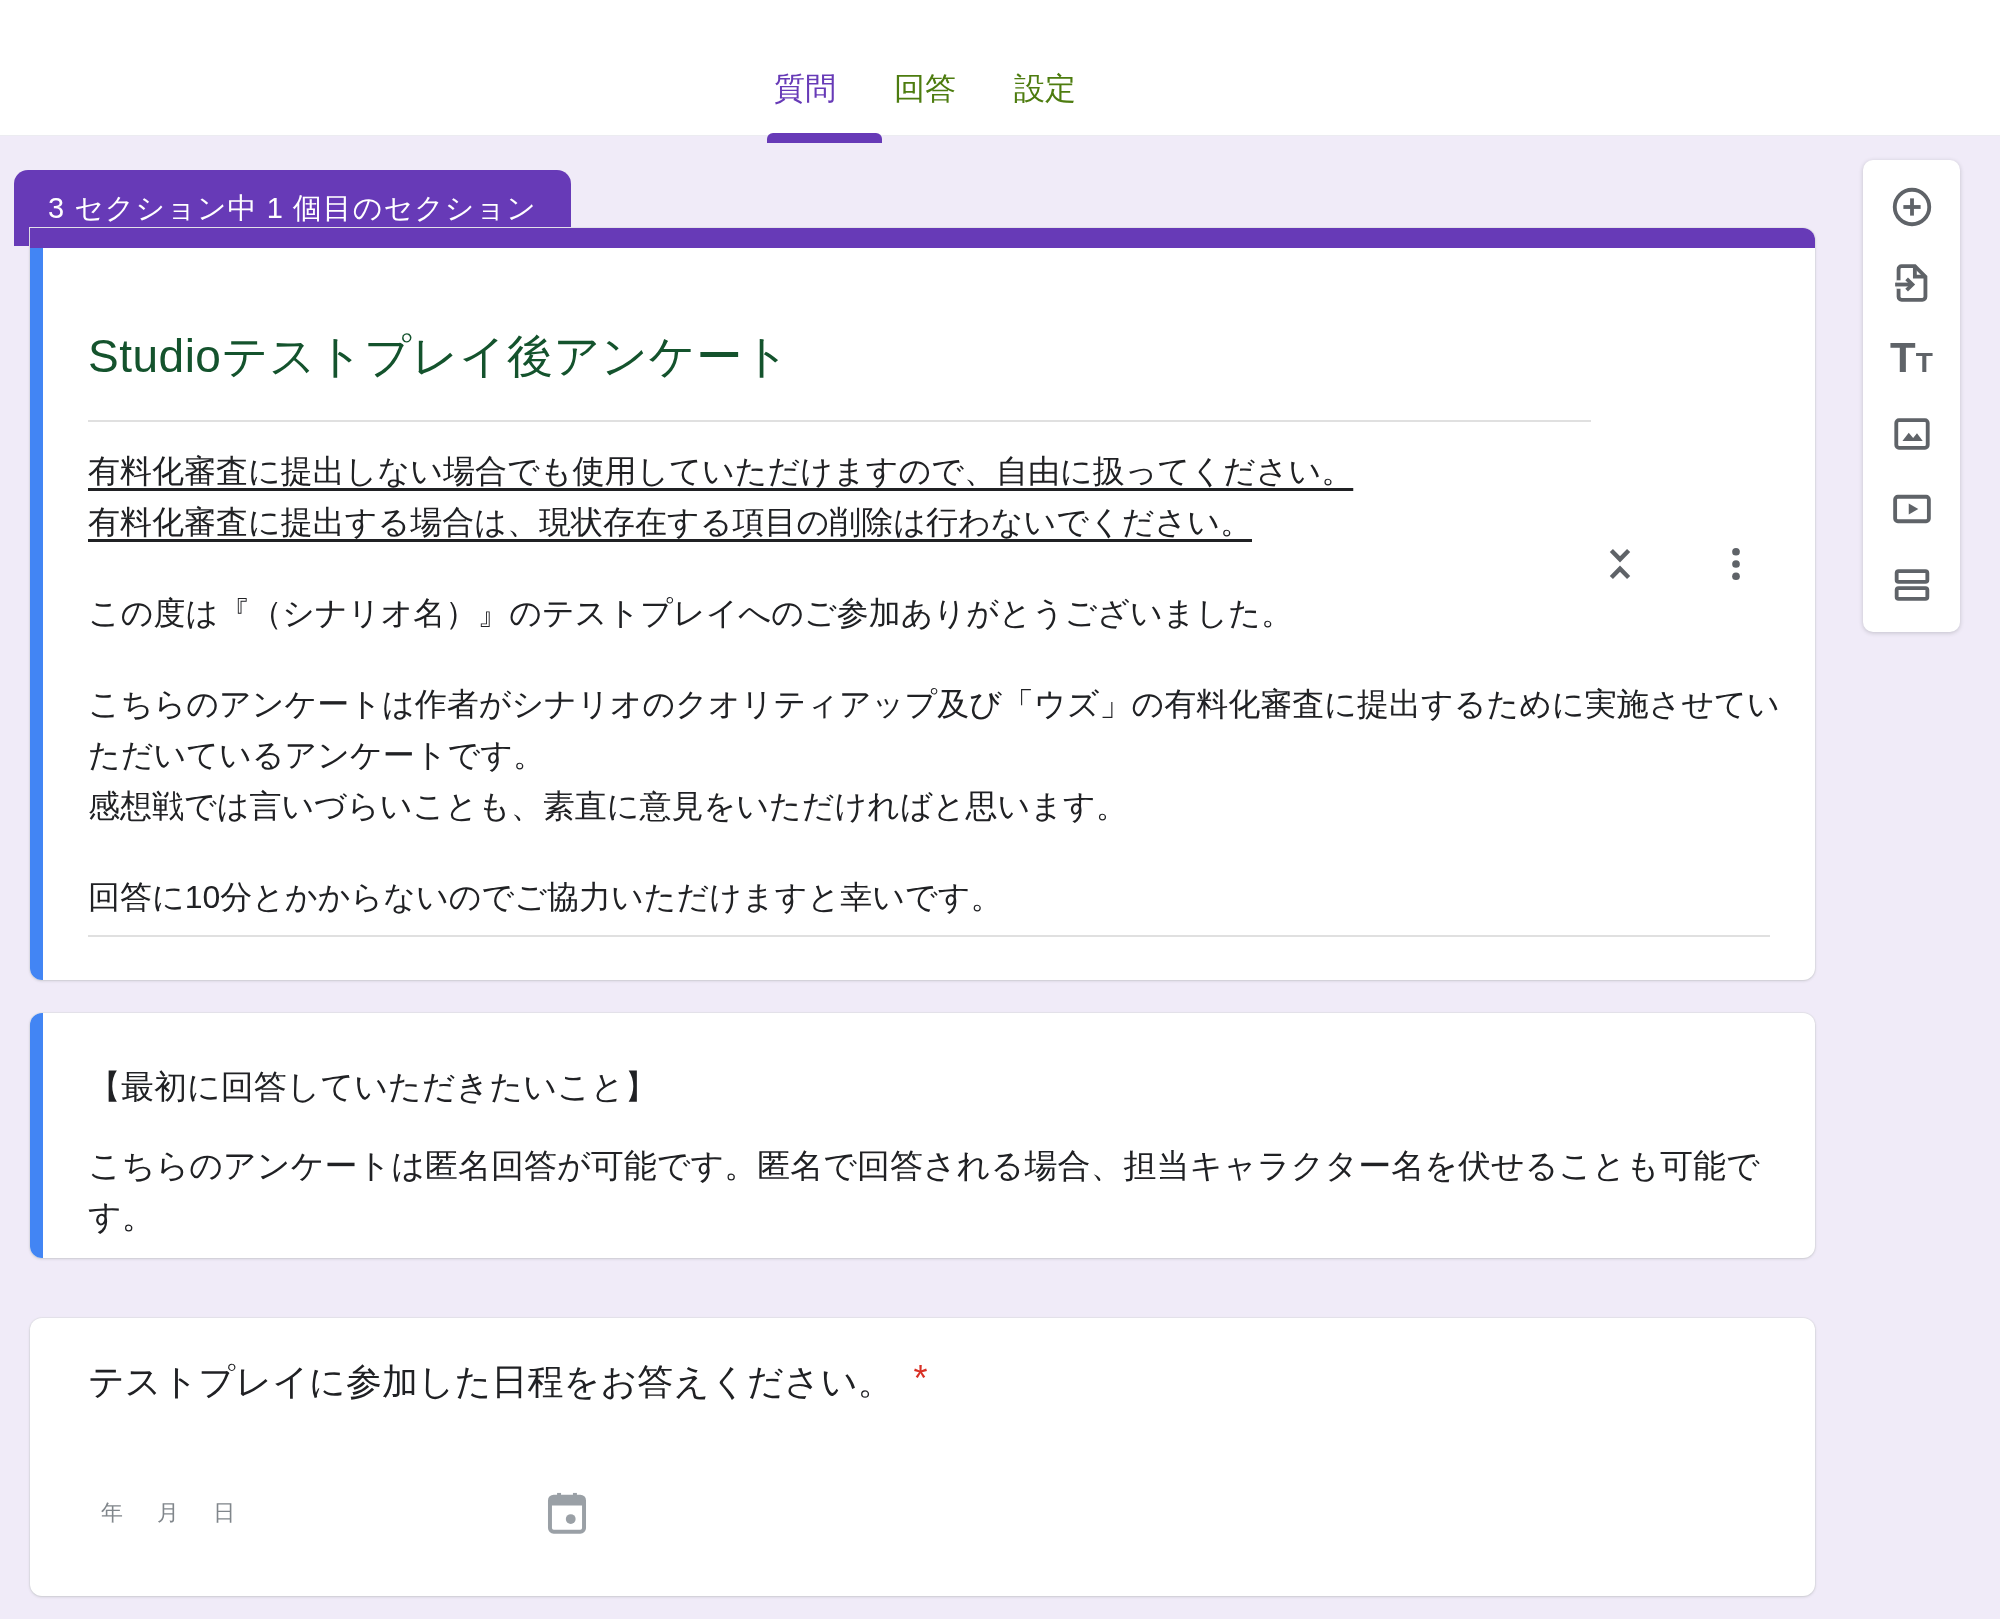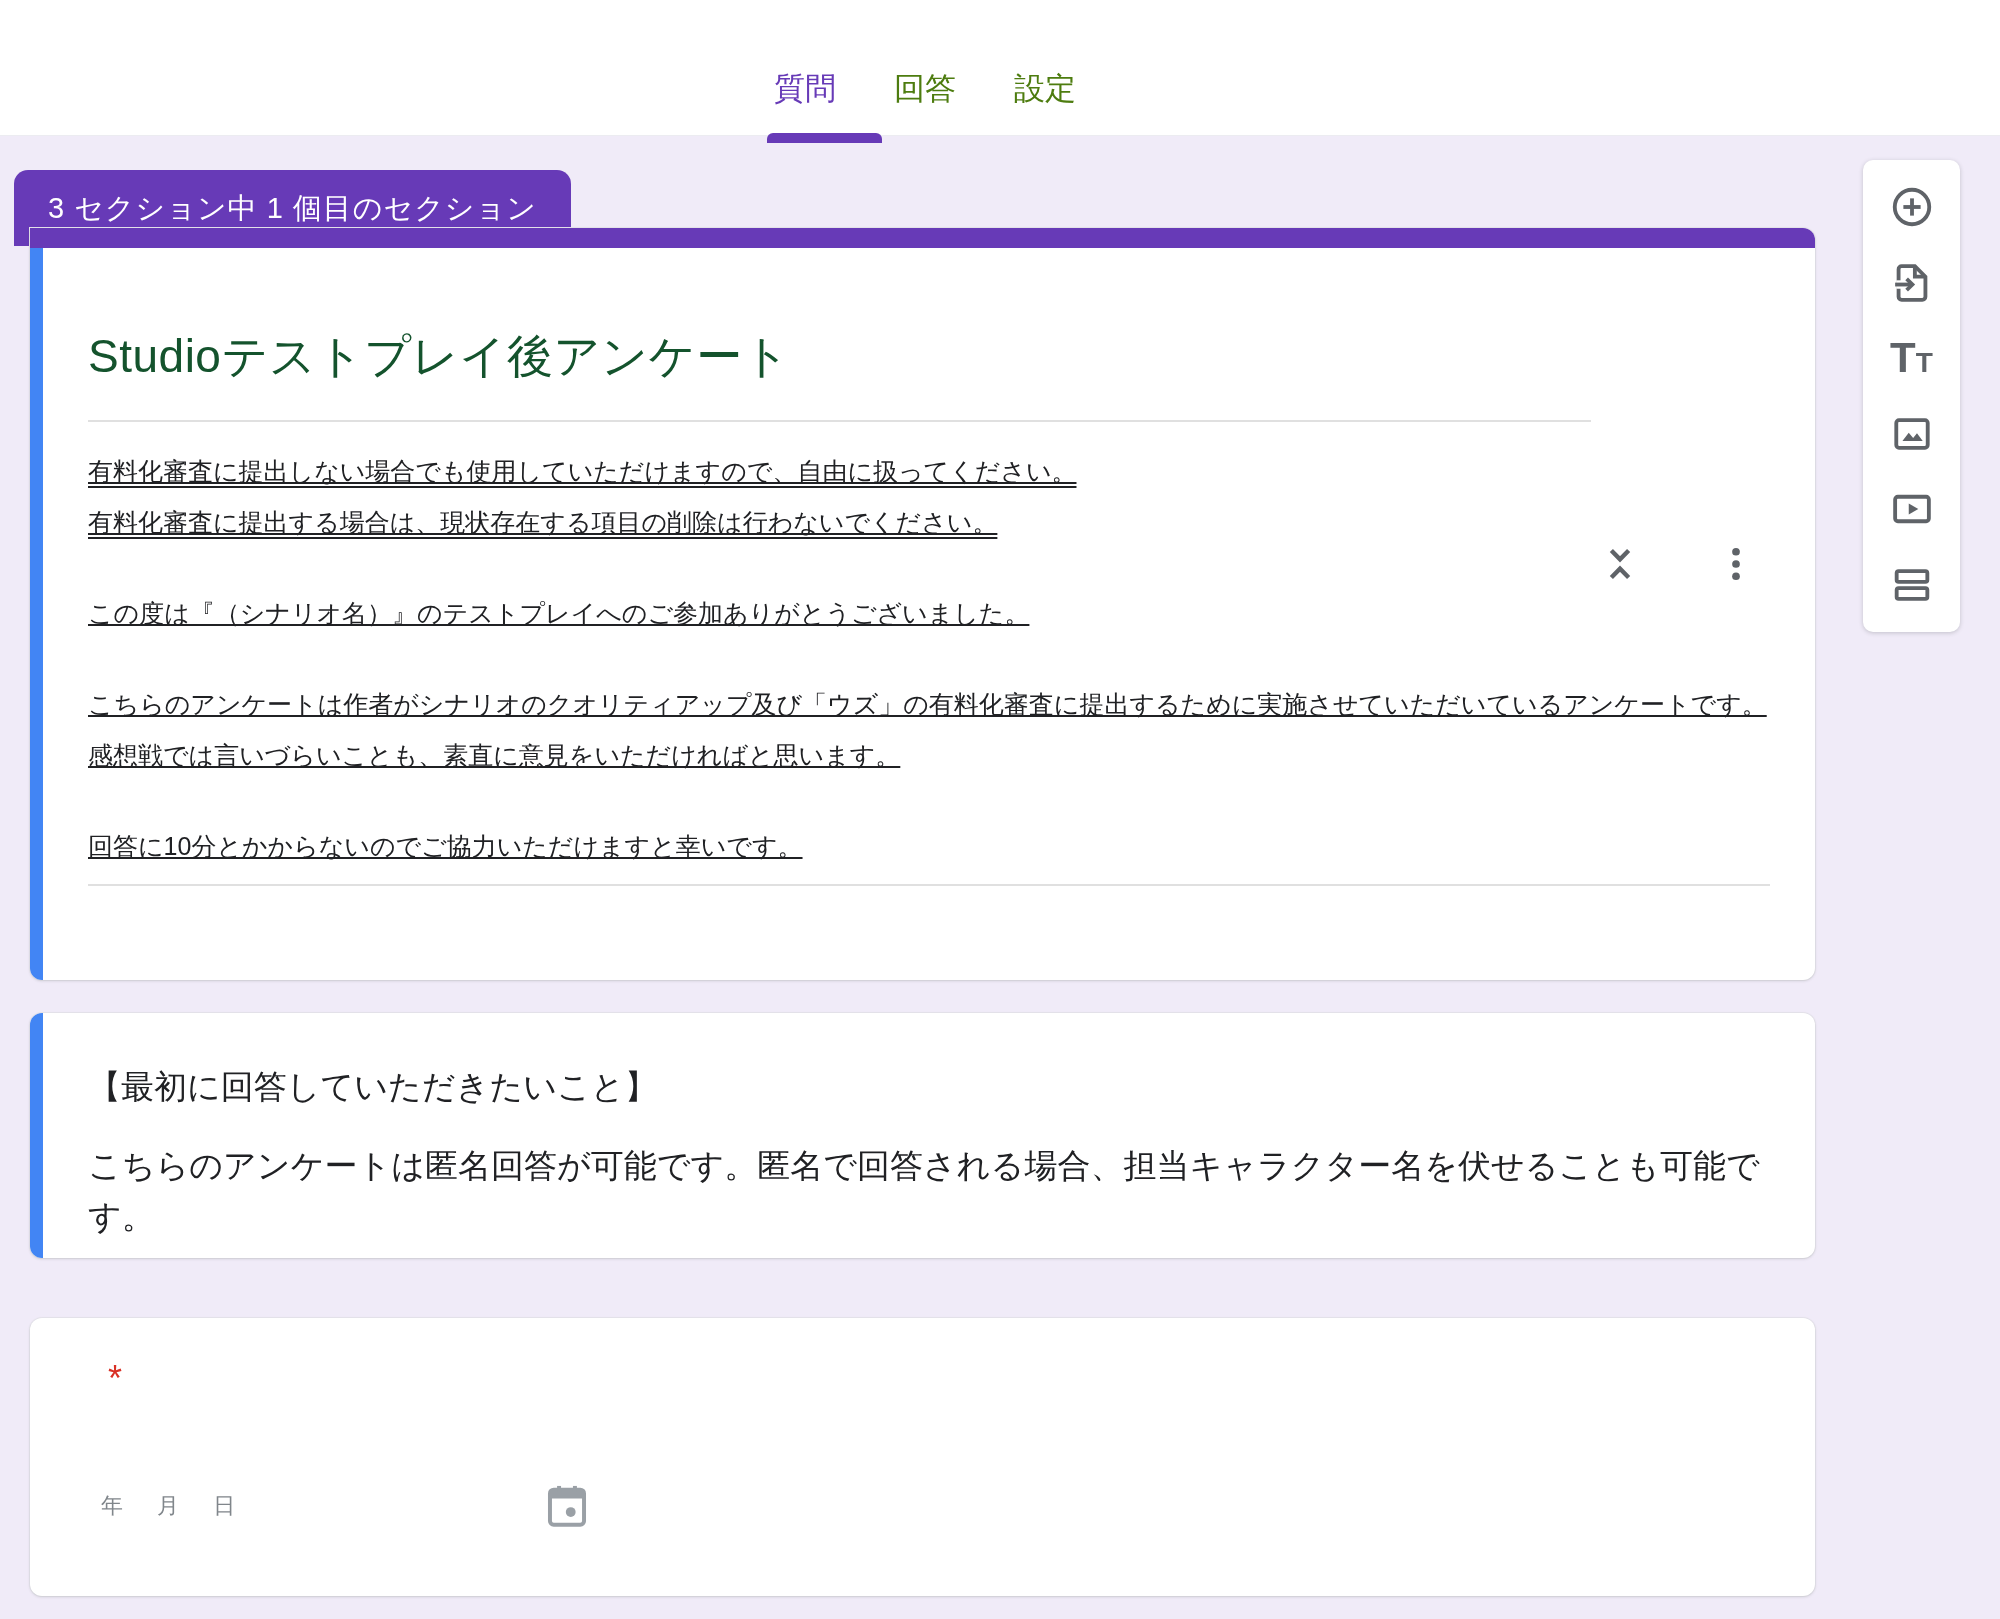--- a/index.html
+++ b/index.html
@@ -23,21 +23,21 @@
   .card1 { top:228px; height:752px; border-top-left-radius:0; }
   .card1-band { position:absolute; left:0; top:0; width:100%; height:20px; background:#673ab7; border-radius:0 12px 0 0; }
   .blue-strip { position:absolute; left:0; top:20px; bottom:0; width:13px; background:#4285f4; border-bottom-left-radius:12px; }
   .card2 { top:1013px; height:245px; }
   .blue-strip-full { position:absolute; left:0; top:0; bottom:0; width:13px; background:#4285f4; border-radius:12px 0 0 12px; }
   .card3 { top:1318px; height:278px; }
 
   .c1-body { padding:74px 45px 0 58px; }
   .form-title { font-size:46px; color:#14532d; letter-spacing:.5px;margin-top:24px; }
   .divider1 { margin-top:32px; width:1503px; height:2px; background:#e0e0e0; }
-  .form-desc { margin-top:24px; font-size:25px; line-height:51px; width:1692px; word-break:break-all; color:#202124;text-decoration:underline; }
+  .form-desc { margin-top:24px; font-size:32px; line-height:51px; width:1692px; word-break:break-all; color:#202124; }
   .uline { text-decoration:underline; text-underline-offset:6px; }
   .pgap { height:40px; }
   .divider2 { margin-top:12px; width:1682px; height:2px; background:#e0e0e0; }
 
   .card-icons { position:absolute; right:55px; top:312px; display:flex; gap:68px; align-items:center; }
   .icon-btn { width:48px; height:48px; display:flex; align-items:center; justify-content:center; cursor:pointer; }
 
   .c2-body { padding:52px 21px 0 58px; }
   .c2-title { font-size:33px; color:#202124; }
   .c2-desc { margin-top:30px; font-size:33px; line-height:51px; width:1692px; word-break:break-all; }
@@ -115,20 +115,21 @@
   <div class="blue-strip-full"></div>
   <div class="c2-body">
     <div class="c2-title">【最初に回答していただきたいこと】</div>
     <div class="c2-desc">こちらのアンケートは匿名回答が可能です。匿名で回答される場合、担当キャラクター名を伏せることも可能です。</div>
   </div>
 </div>
 
 <div class="card card3">
   <div class="c3-body">
     <div class="q-row">
+      <div class="q-title">テストプレイに参加した日程をお答えください。</div>
       <div class="req">*</div>
     </div>
     <div class="date-row">
       <div class="date-placeholder">年 月 日</div>
       <div class="cal-btn">
         <svg width="56" height="56" viewBox="0 0 24 24">
           <rect x="4.7" y="5" width="14.6" height="15" rx="1.6" fill="none" stroke="#9aa0a6" stroke-width="1.7"></rect>
           <path d="M4.7 6.6 c0-.9.7-1.6 1.6-1.6 h11.4 c.9 0 1.6.7 1.6 1.6 V8.8 H4.7 z" fill="#9aa0a6"></path>
           <line x1="8.6" y1="3.4" x2="8.6" y2="6" stroke="#9aa0a6" stroke-width="1.7"></line>
           <line x1="15.4" y1="3.4" x2="15.4" y2="6" stroke="#9aa0a6" stroke-width="1.7"></line>

